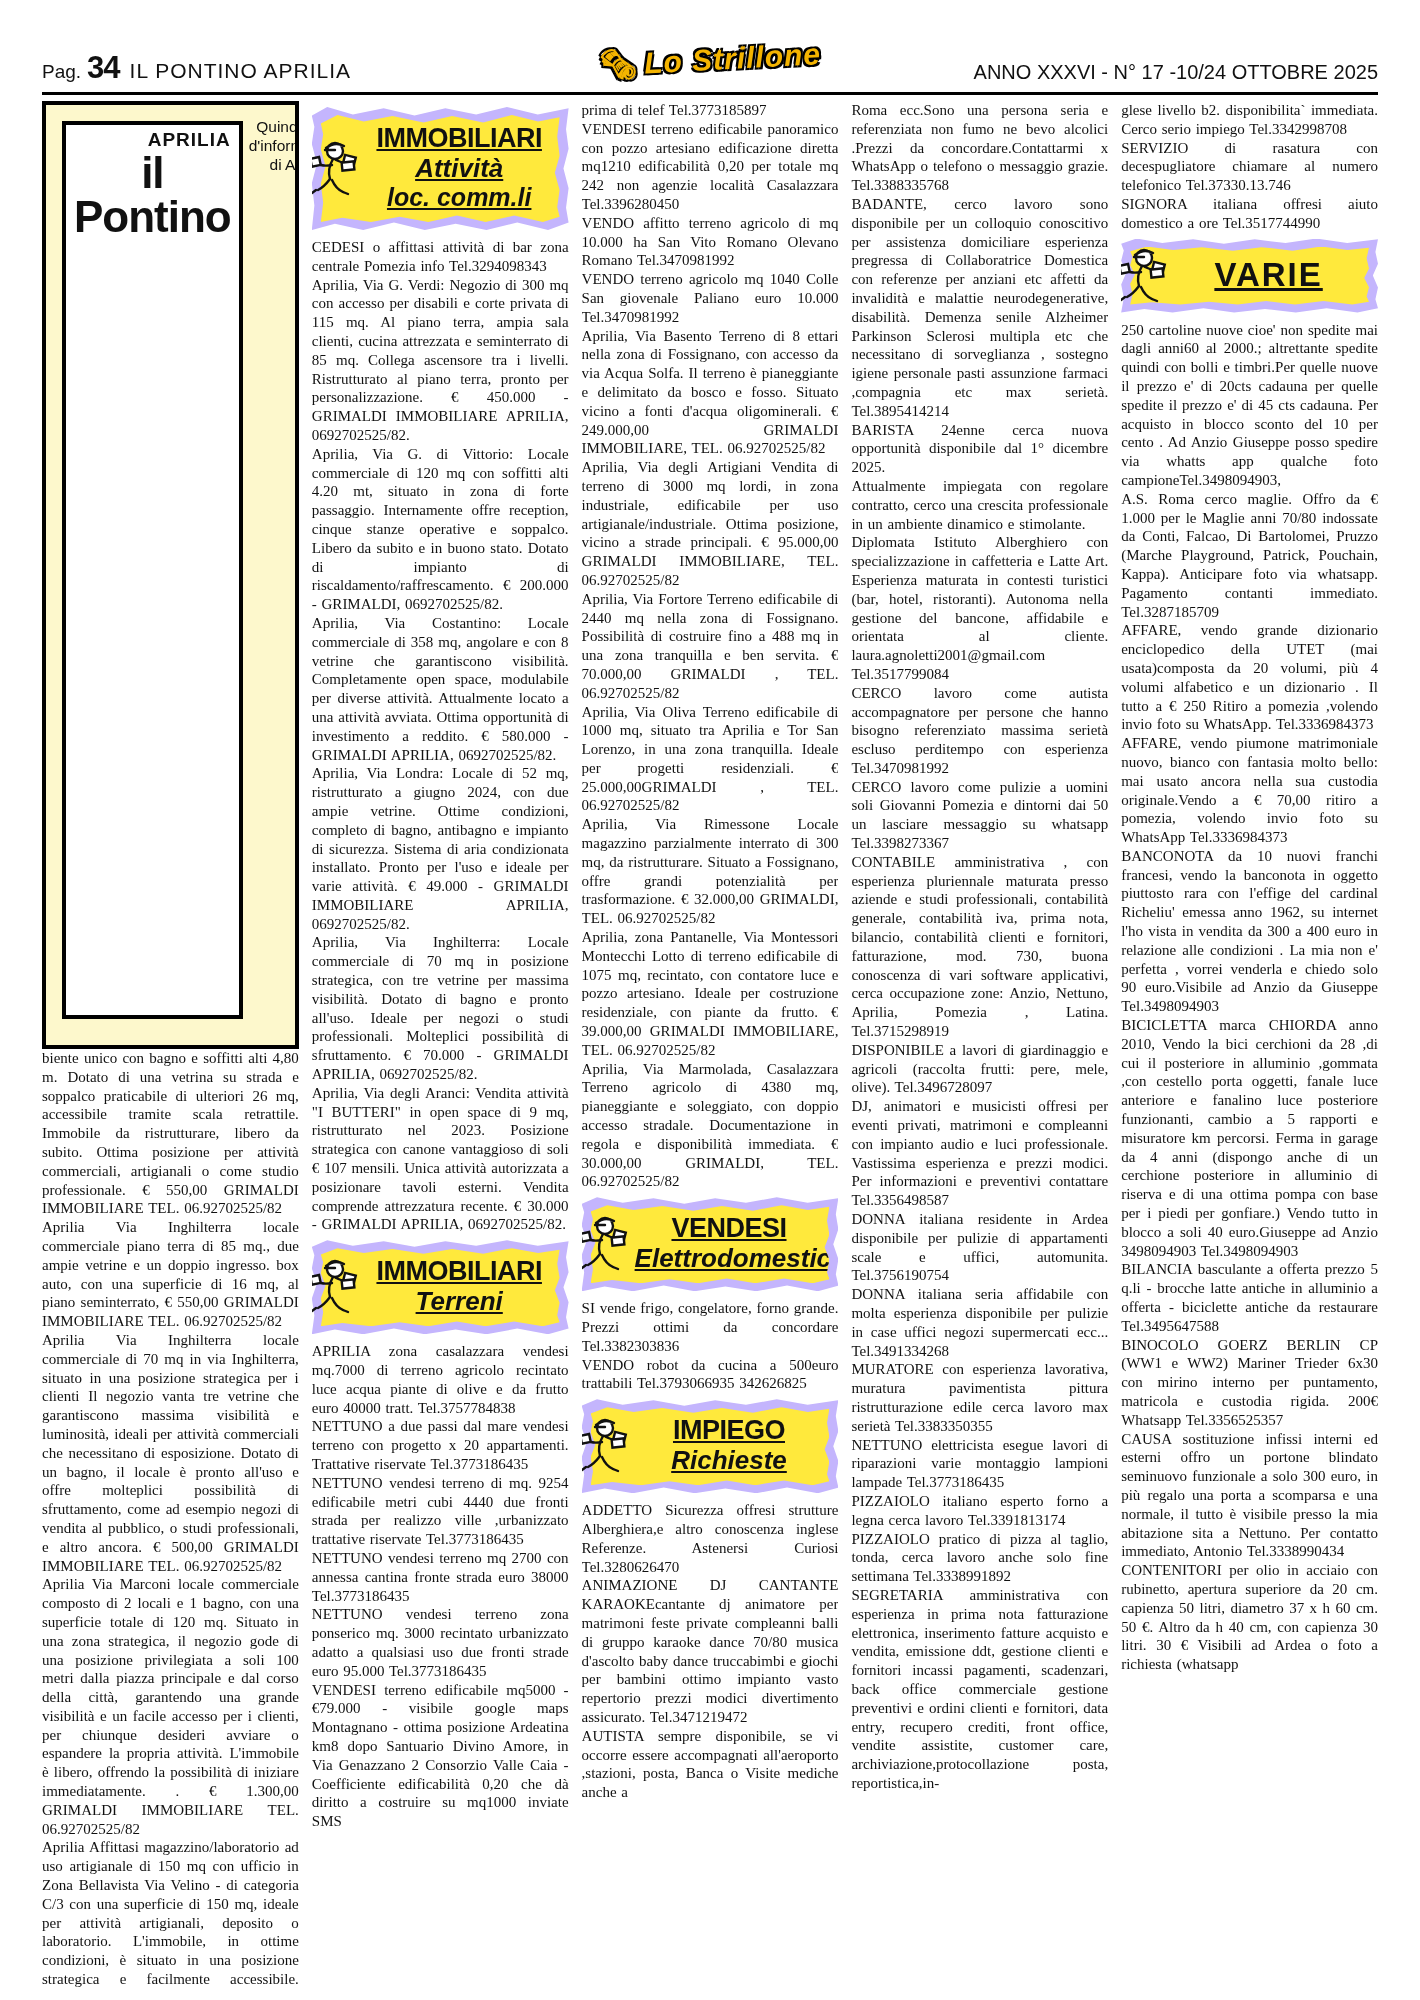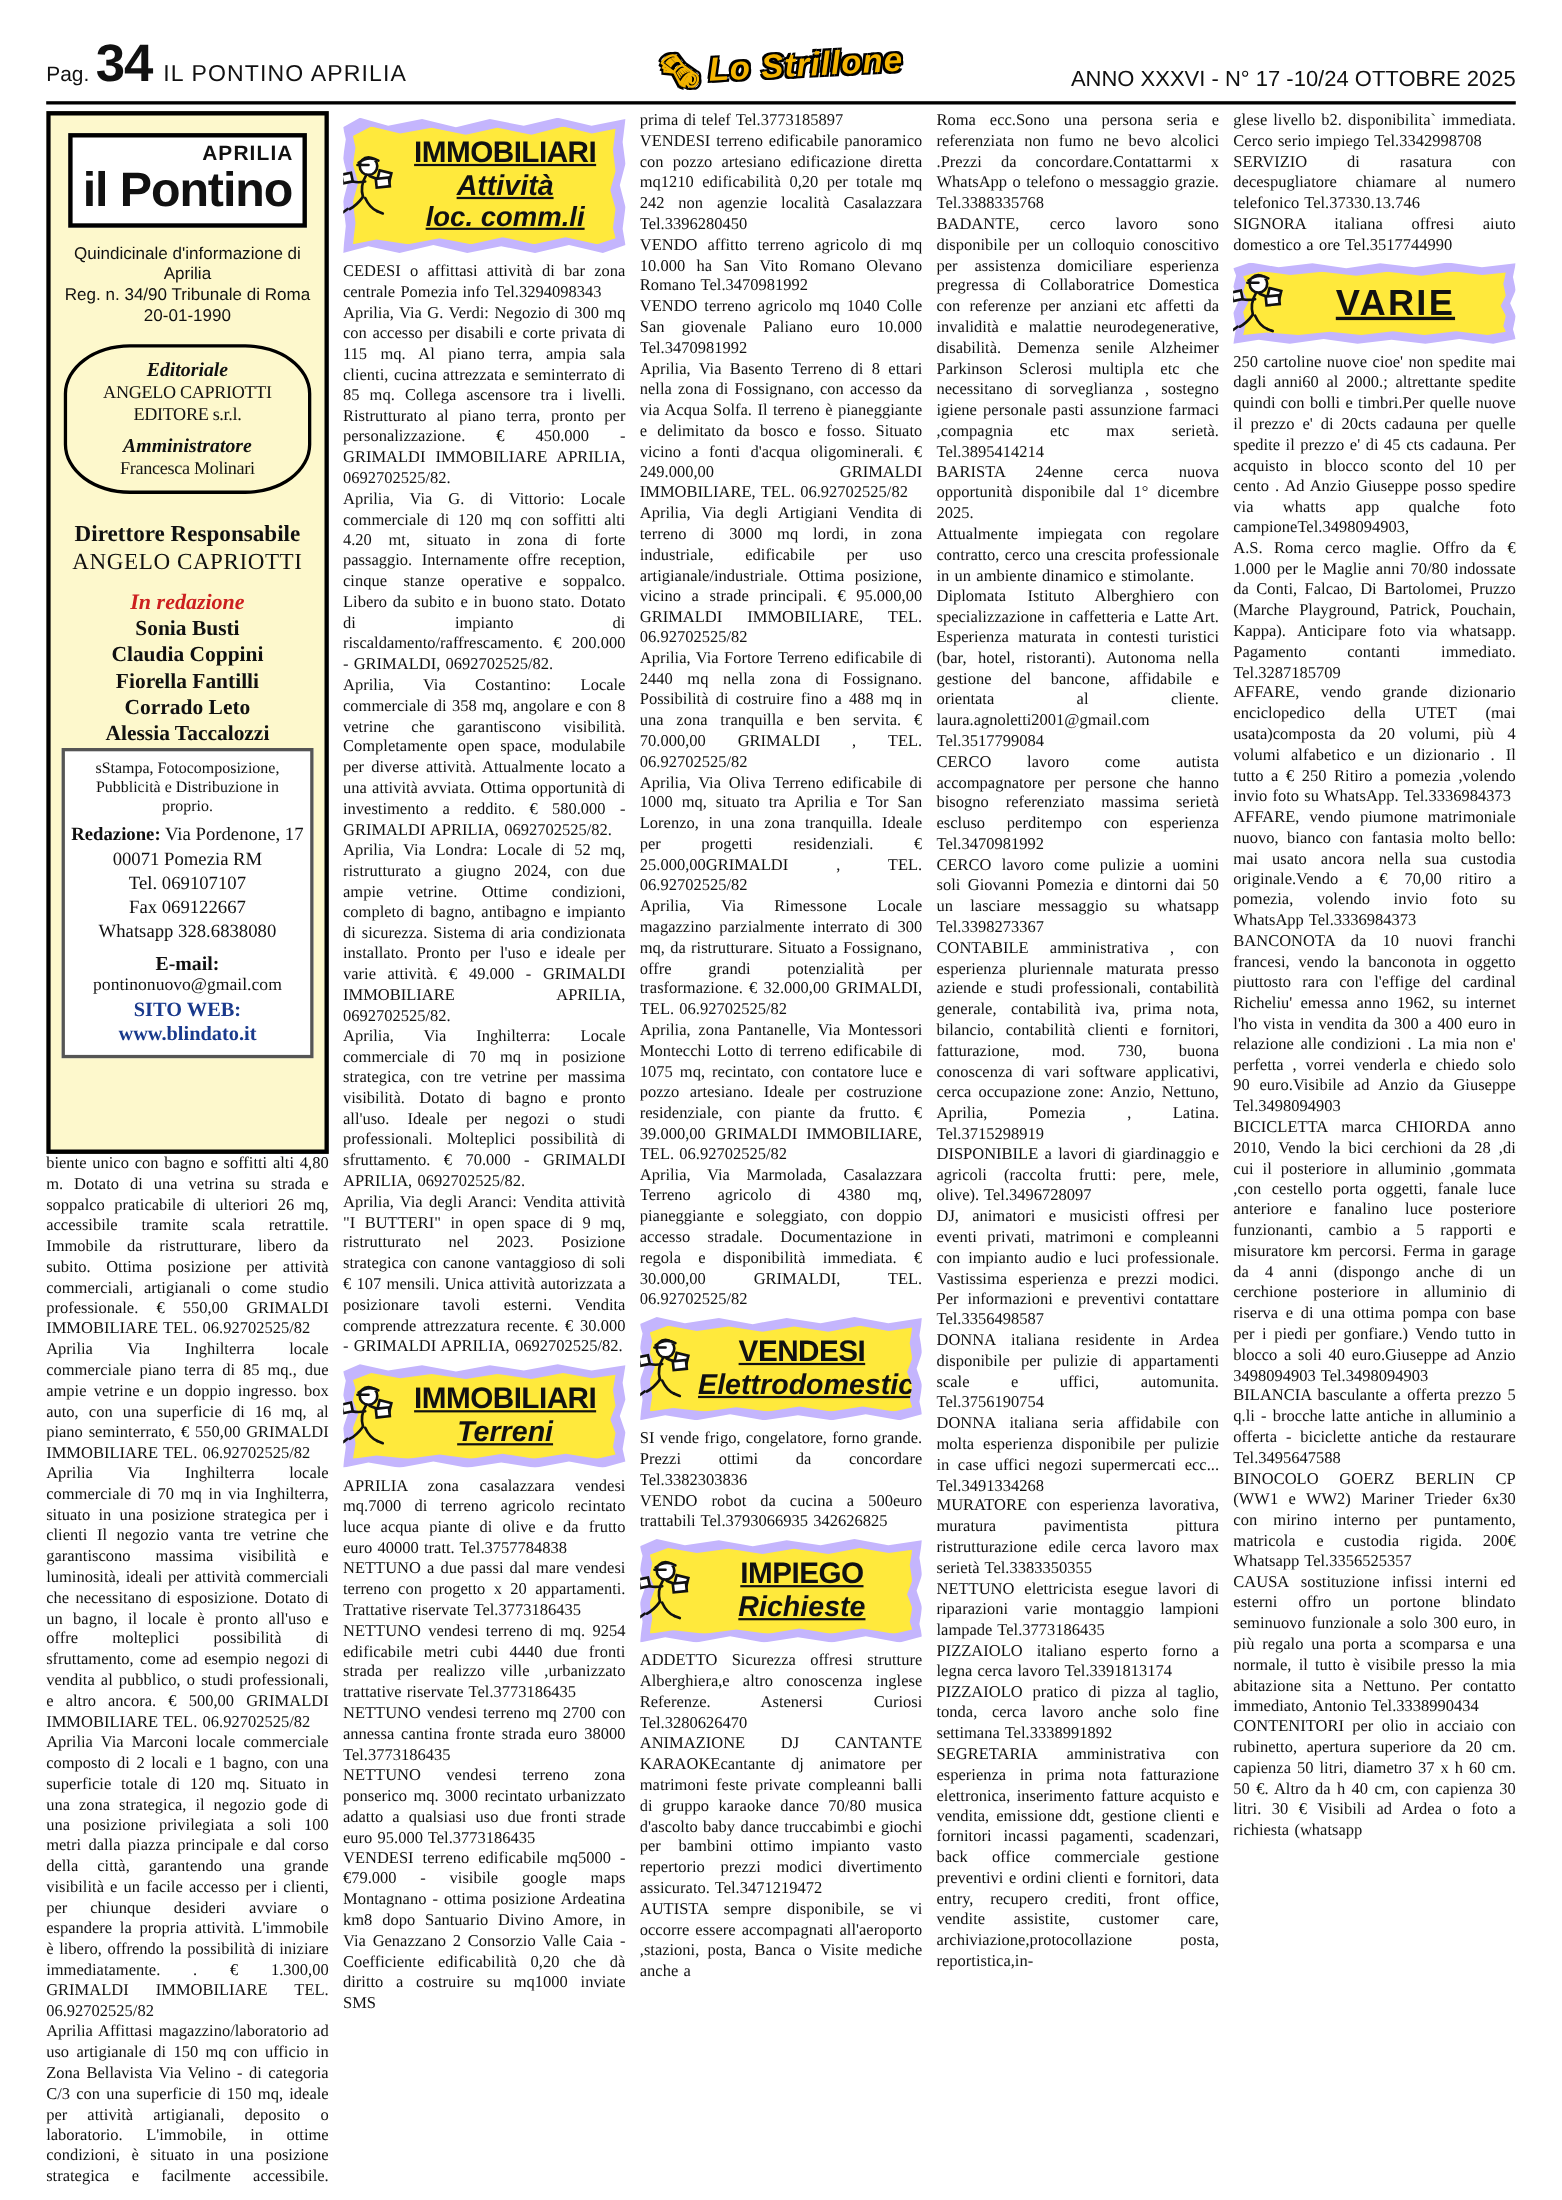--- a/index.html
+++ b/index.html
@@ -2,38 +2,38 @@
 <html><head>
 <meta charset="utf-8">
 <style>
   html,body{margin:0;padding:0;background:#ffffff;}
   body{width:1420px;height:2000px;overflow:hidden;font-family:"Liberation Serif",serif;color:#111;position:relative;}
 
   
   .page-header{position:relative;height:92px;margin:0 42px;border-bottom:3px solid #000;}
   .ph-left{position:absolute;left:0;bottom:6px;display:flex;align-items:baseline;gap:6px;}
   .ph-pag{font-family:"Liberation Sans",sans-serif;font-size:19px;}
-  .ph-num{font-family:"Liberation Sans",sans-serif;font-size:48px;font-weight:bold;letter-spacing:-1px;}
+  .ph-num{font-family:"Liberation Sans",sans-serif;font-size:31px;font-weight:bold;letter-spacing:-1px;}
   .ph-name{font-family:"Liberation Sans",sans-serif;font-size:21px;letter-spacing:1px;margin-left:4px;}
   .ph-right{position:absolute;right:0;bottom:8px;font-family:"Liberation Sans",sans-serif;font-size:20px;}
   .ph-logo{position:absolute;left:50%;top:42px;transform:translateX(-50%) rotate(-3deg);
            font-family:"Liberation Sans",sans-serif;font-weight:bold;font-style:italic;
            font-size:30px;letter-spacing:1px;color:#f4b400;
            text-shadow:-2px -2px 0 #000,2px -2px 0 #000,-2px 2px 0 #000,2px 2px 0 #000,0 0 6px #fff;
            background:#fff;padding:0 10px;white-space:nowrap;}
   .ph-logo .nb{font-style:normal;margin-right:6px;}
 
   
   .cols{display:flex;gap:13px;margin:6px 42px 0 42px;height:1888px;}
   .column{flex:1 1 0;overflow:hidden;position:relative;}
   .column p.ad{margin:0;font-size:15px;line-height:18.8px;text-align:justify;word-spacing:1px;}
 
   
   .masthead{background:#fdf8cc;border:4px solid #000;height:948px;box-sizing:border-box;
-            padding:12px 10px;display:flex;flex-direction:column;text-align:center;overflow:hidden;}
+            padding:12px 10px;display:flex;text-align:center;overflow:hidden;}
   .mh-titlebox{background:#fff;border:4px solid #000;padding:4px 8px 8px 8px;margin:4px 6px 14px 6px;}
   .mh-region{font-family:"Liberation Sans",sans-serif;font-weight:bold;font-size:19px;text-align:right;letter-spacing:1px;}
   .mh-title{font-family:"Liberation Sans",sans-serif;font-weight:bold;font-size:44px;letter-spacing:-1px;line-height:1;}
   .mh-line{font-family:"Liberation Sans",sans-serif;font-size:15.5px;line-height:19px;}
   .mh-oval{border:3px solid #000;border-radius:60px/45px;margin:16px 2px 14px 2px;padding:10px 4px;background:#fdf8cc;}
   .mh-oval .lbl{font-weight:bold;font-style:italic;font-size:18px;}
   .mh-oval .val{font-size:16.5px;letter-spacing:-0.3px;}
   .mh-dir1{font-weight:bold;font-size:21px;margin-top:10px;}
   .mh-dir2{font-size:21px;letter-spacing:0.5px;}
   .mh-red{color:#cc1f1f;font-weight:bold;font-style:italic;font-size:20px;margin-top:14px;}

